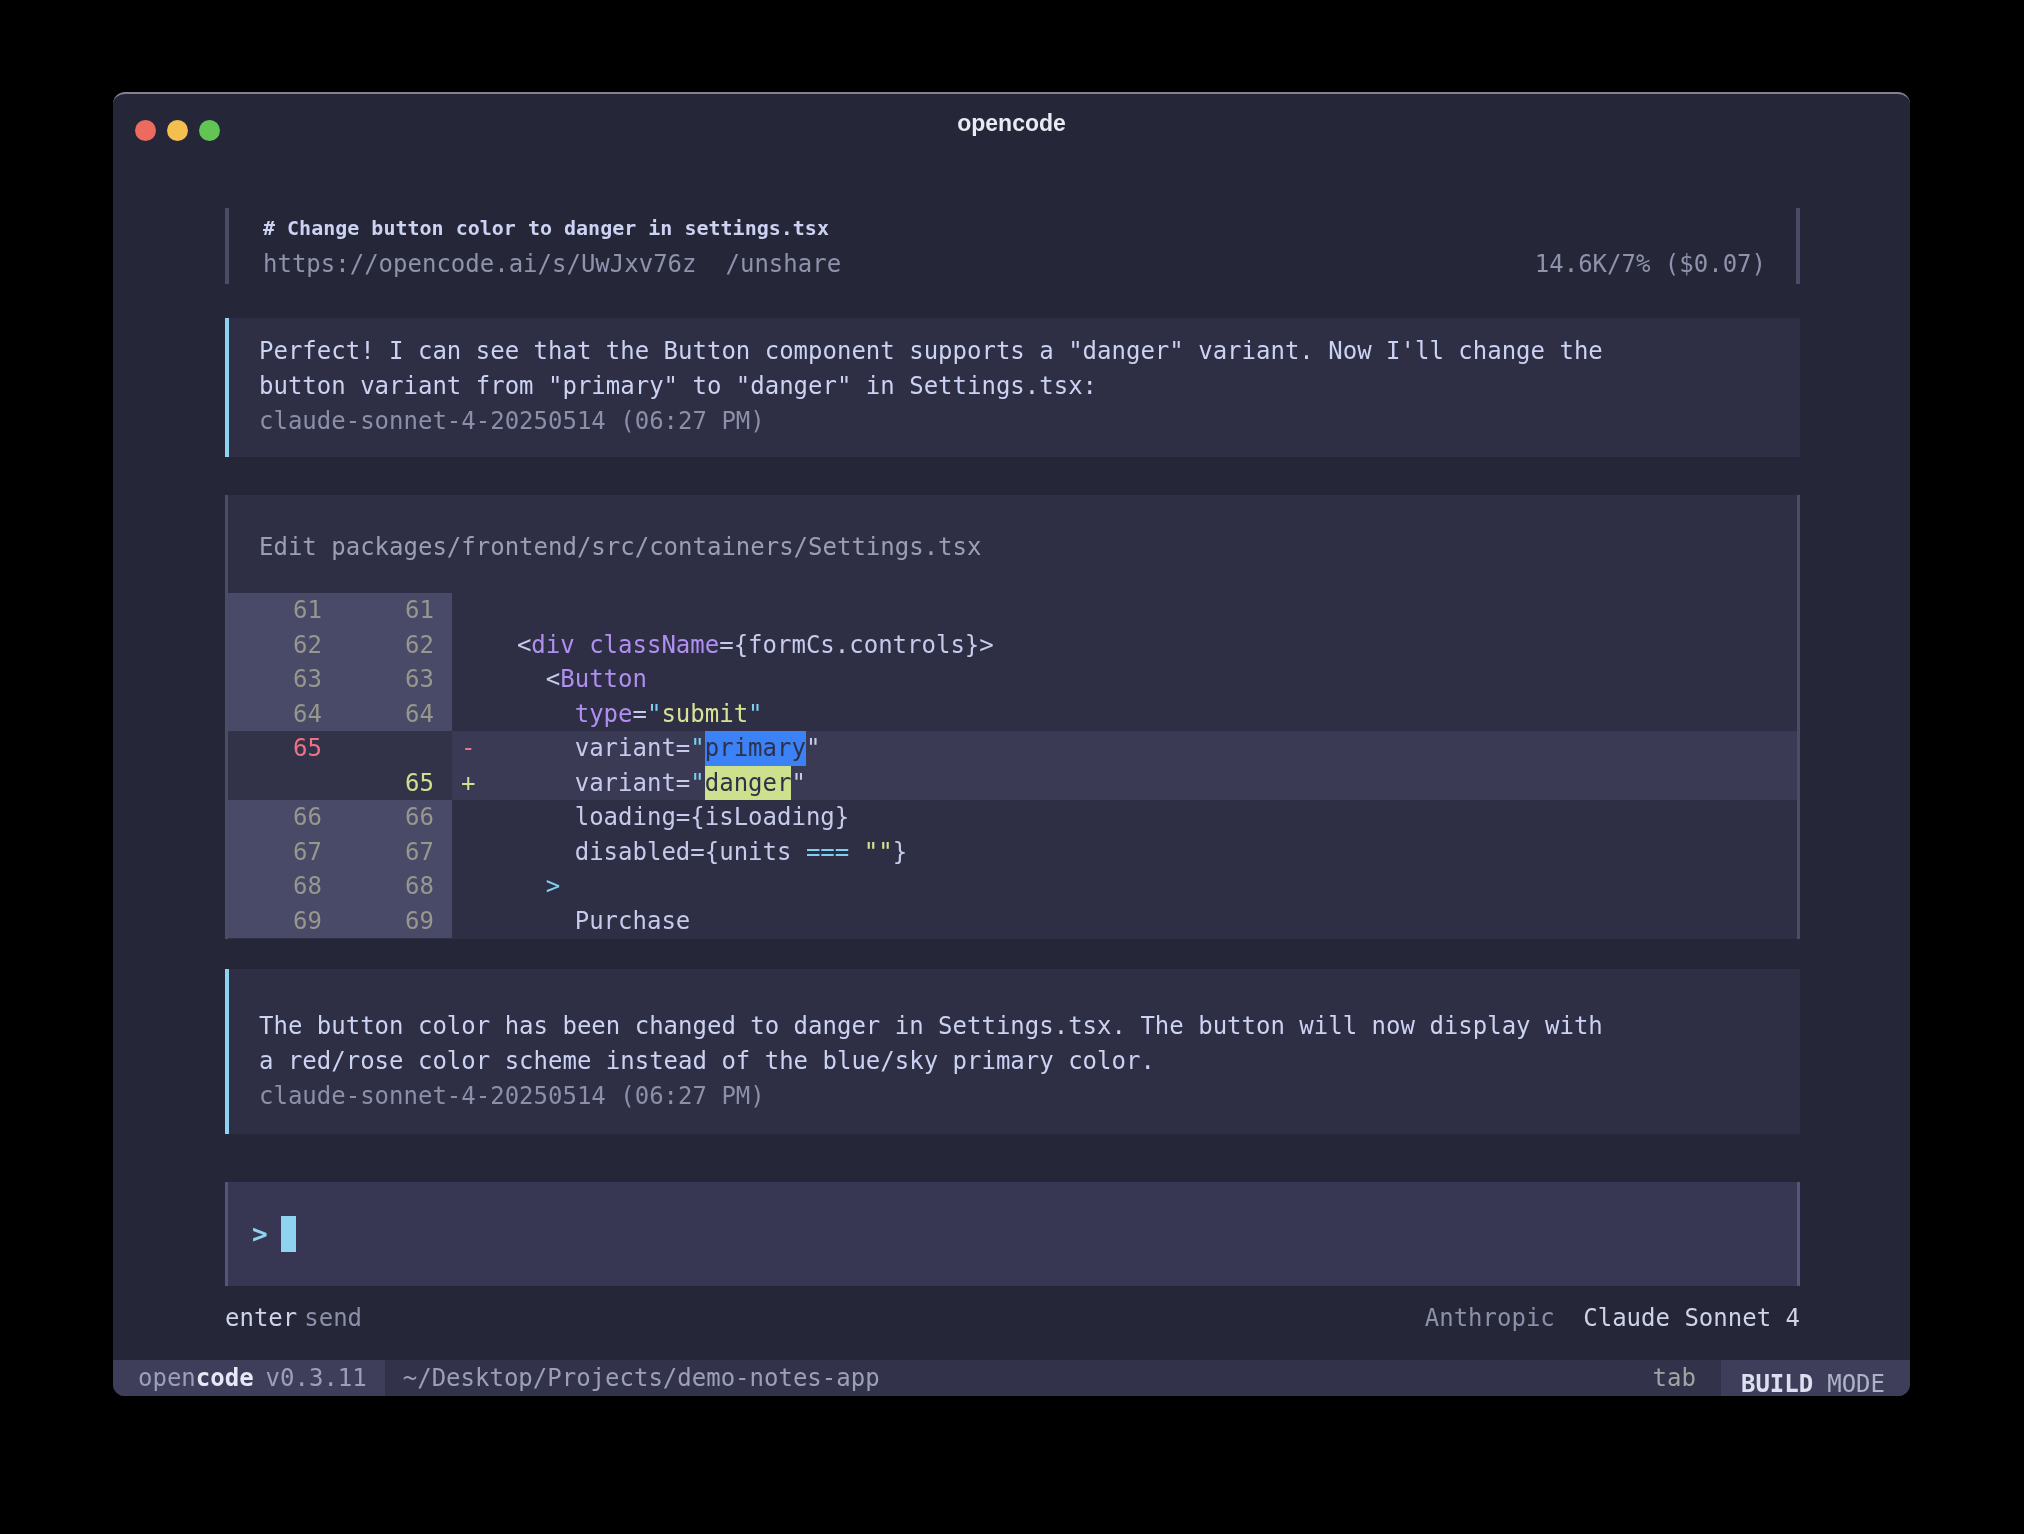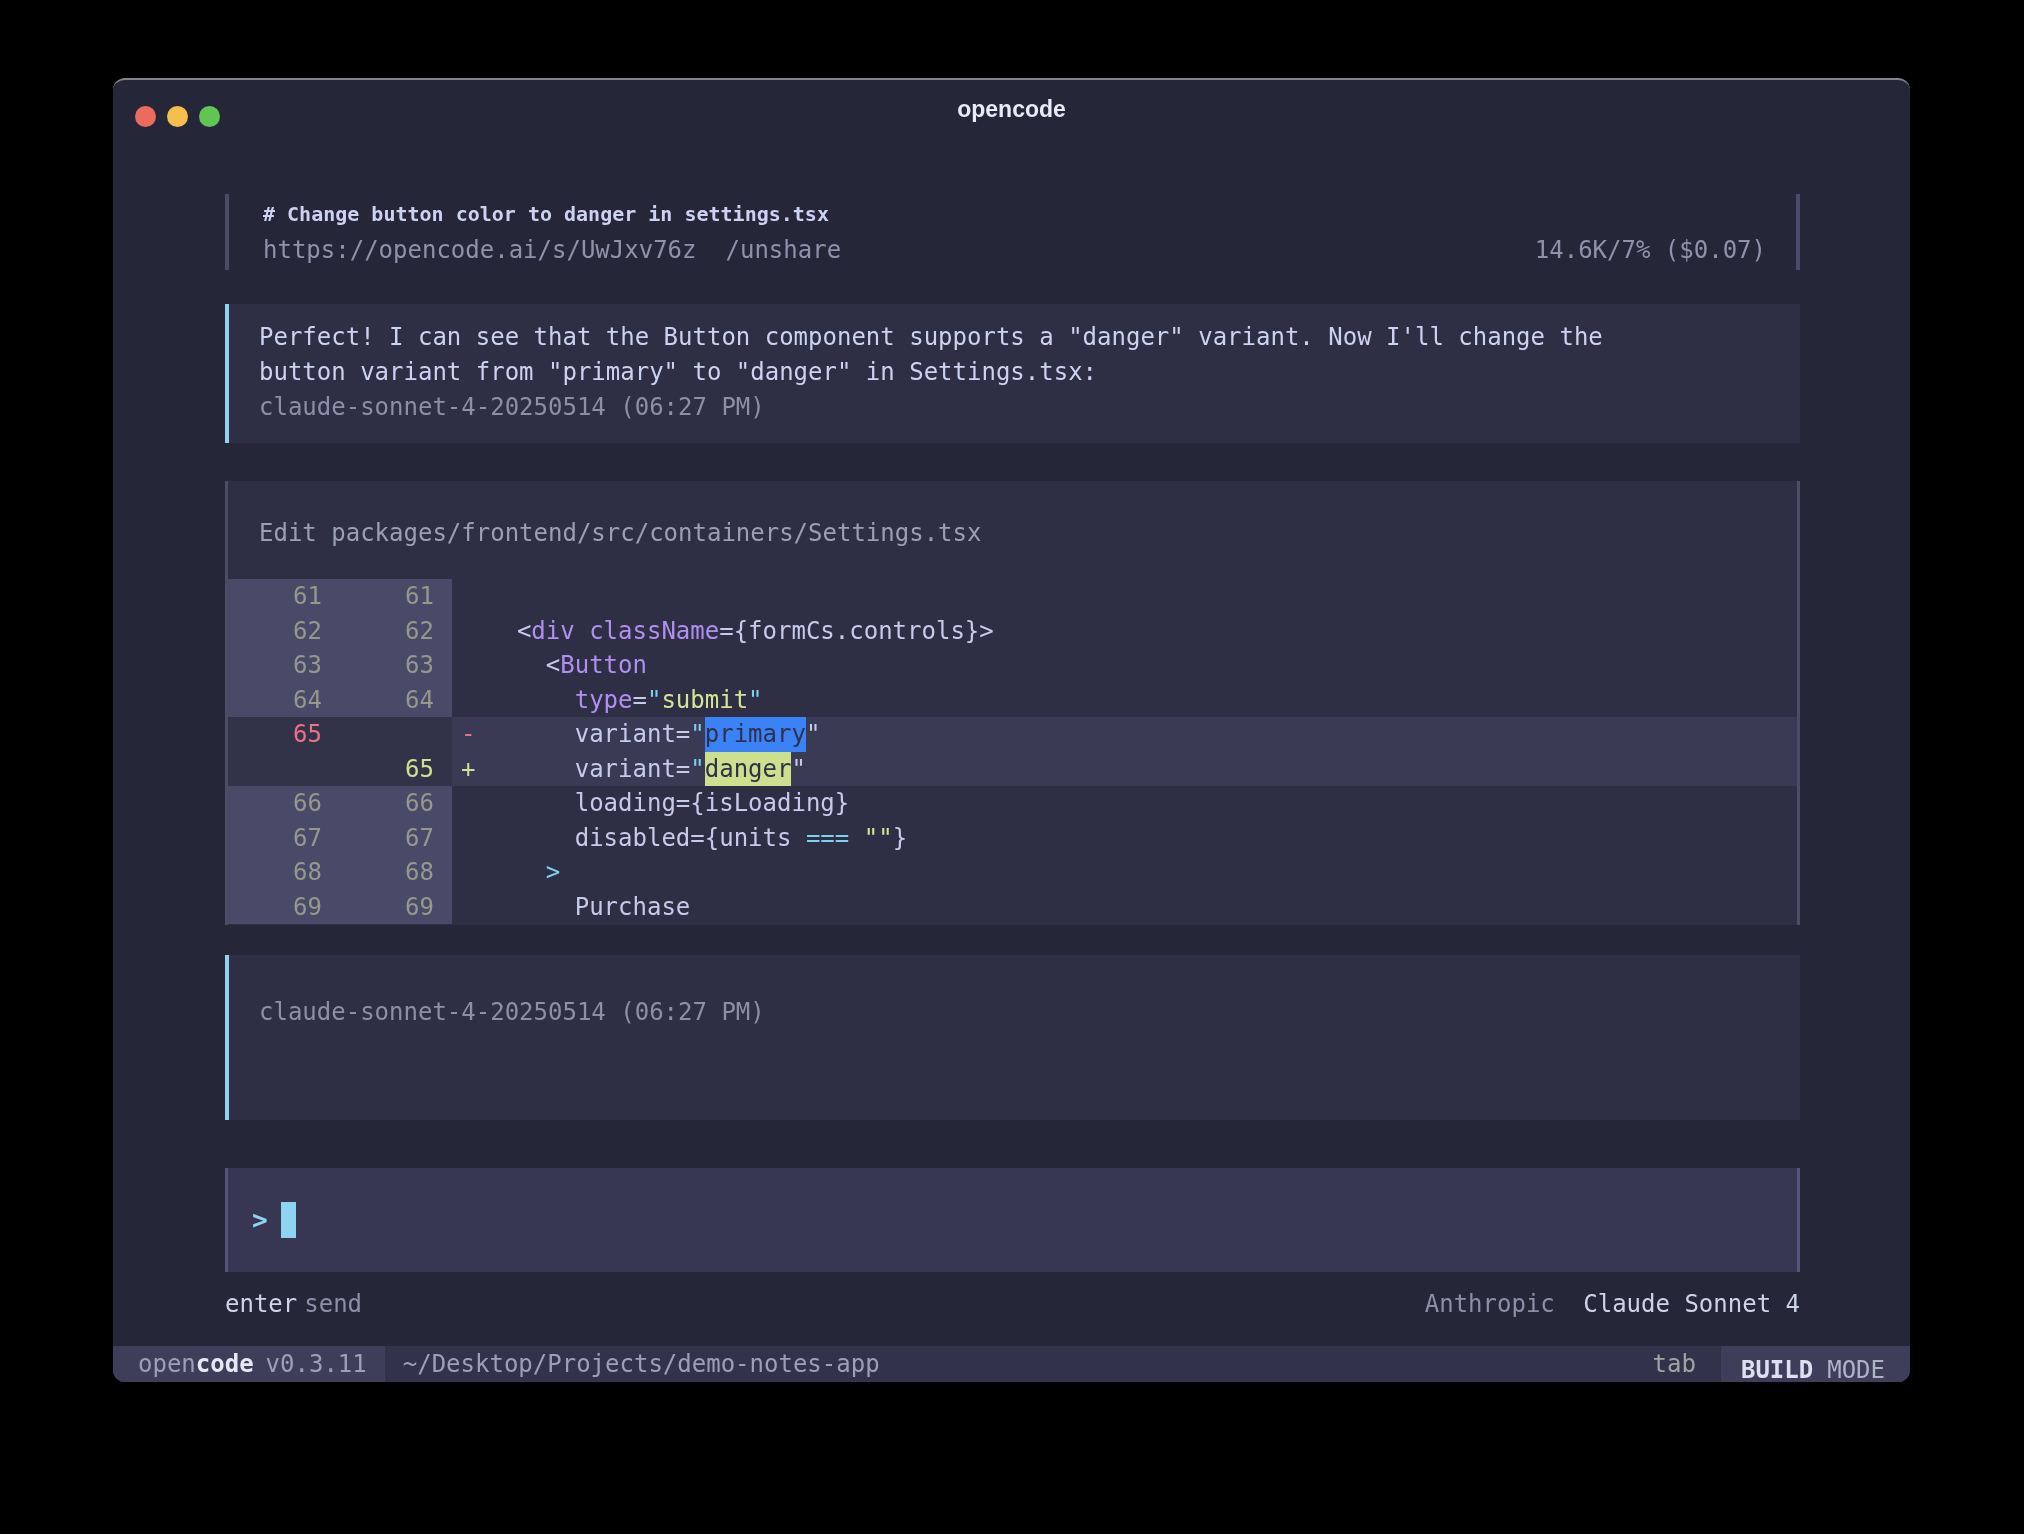--- a/index.html
+++ b/index.html
@@ -1,20 +1,20 @@
 <!DOCTYPE html>
 <html><head>
 <meta charset="utf-8">
 <style>
   * { margin:0; padding:0; box-sizing:border-box; }
   html,body { width:2024px; height:1534px; background:#000; overflow:hidden; }
   body { font-family:"DejaVu Sans Mono", monospace; }
 
   .window {
-    position:absolute; left:113px; top:78px; width:1797px; height:1304px;
+    position:absolute; left:113px; top:92px; width:1797px; height:1304px;
     background:#262639; border-radius:12px;
     border-top:2px solid #82828e;
   }
 
   
   .titlebar { position:relative; height:58px; }
   .lights { position:absolute; left:22px; top:26px; display:flex; gap:11px; }
   .light { width:21px; height:21px; border-radius:50%; }
   .light.red { background:#ec6a5e; }
   .light.yellow { background:#f4bf4f; }
@@ -190,20 +190,22 @@
           </div>
           <div class="drow ctx">
             <div class="gut old">69</div>
             <div class="gut new">69</div>
             <div class="dcode"><span class="mk"></span><span class="tok-pl">      Purchase</span></div>
           </div>
         </div>
     </div>
 
     <div class="msg msg2">
+      <div class="msg-text">The button color has been changed to danger in Settings.tsx. The button will now display with
+a red/rose color scheme instead of the blue/sky primary color.</div>
       <div class="msg-meta">claude-sonnet-4-20250514 (06:27 PM)</div>
     </div>
 
     <div class="input-box">
       <span class="prompt-chevron">&gt;</span>
       <span class="cursor"></span>
     </div>
 
     <div class="footer-row">
       <span class="hint-key">enter</span>

